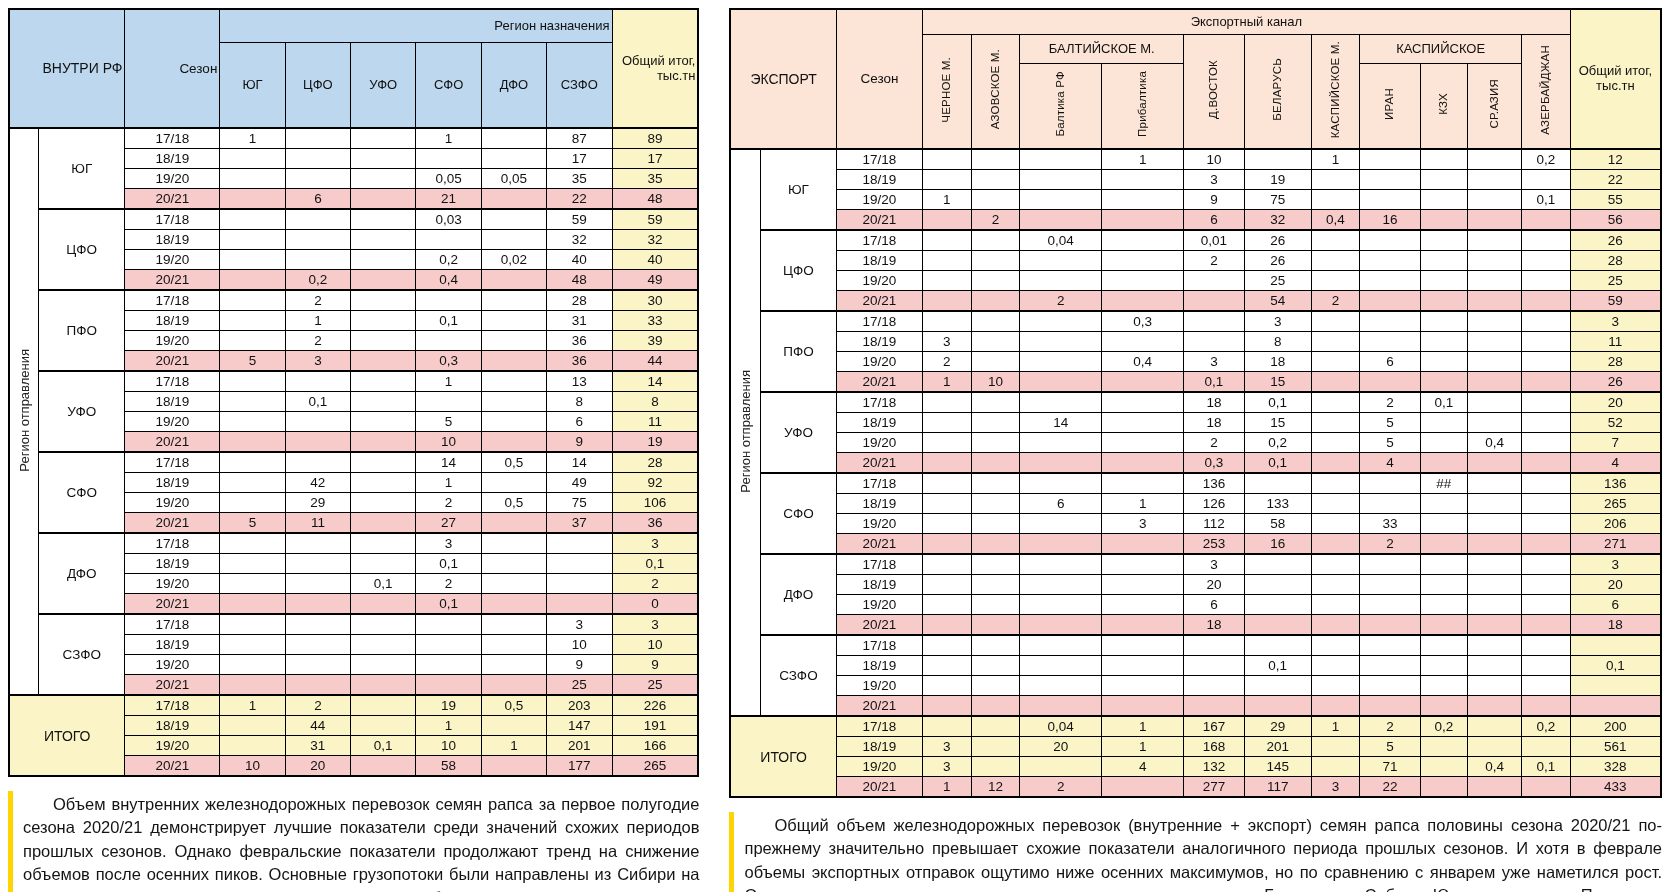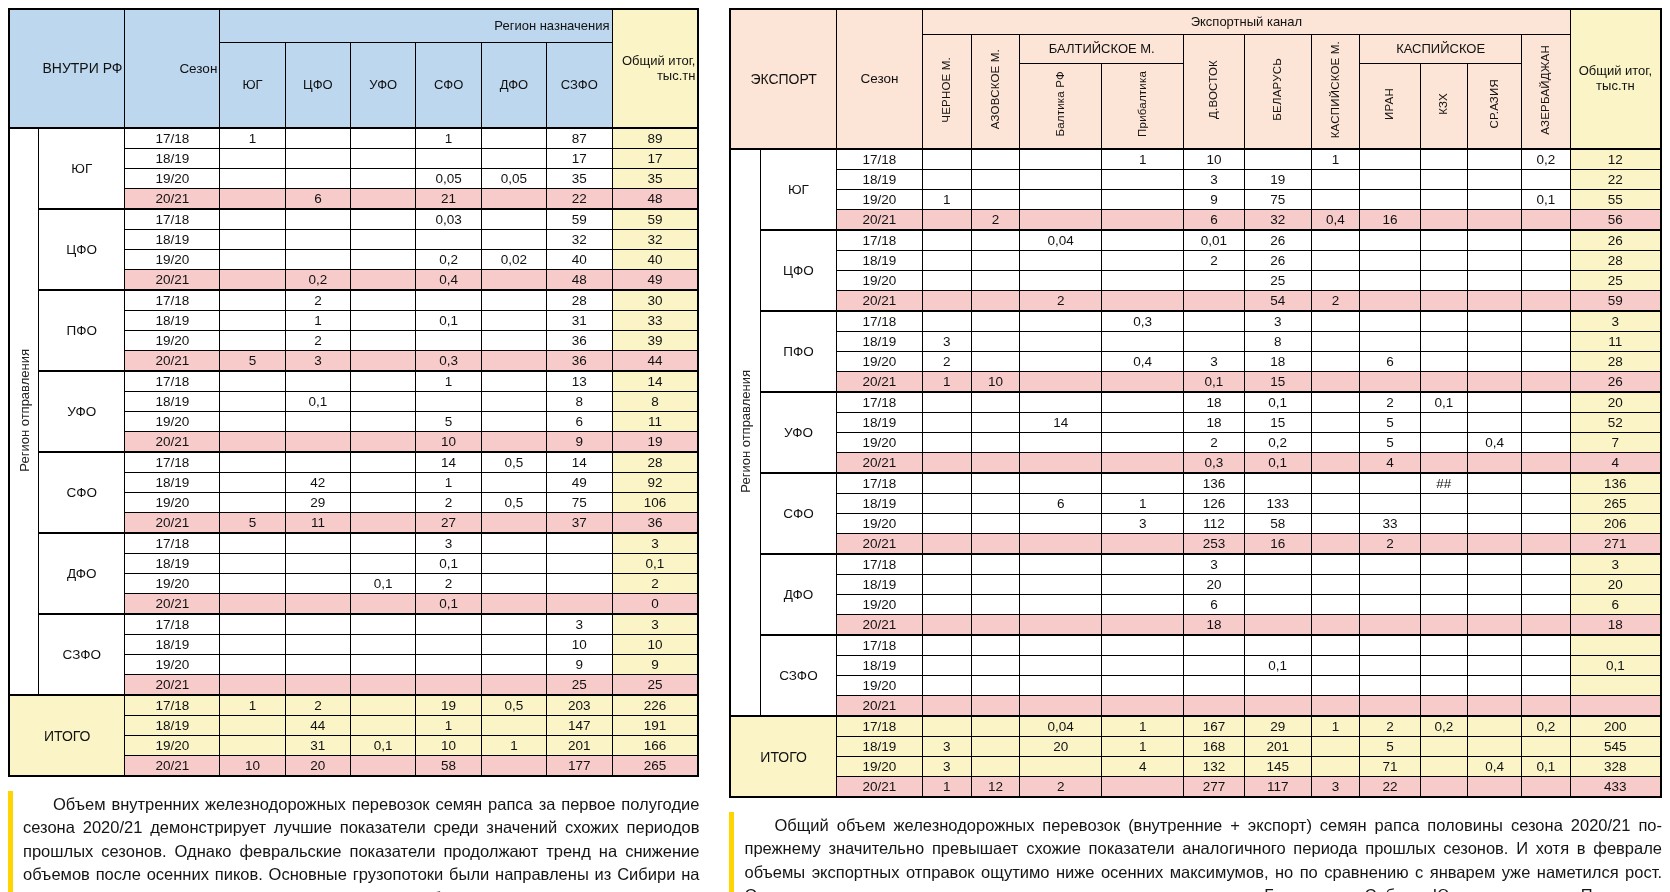--- a/index.html
+++ b/index.html
@@ -911,21 +911,21 @@
               <td></td>
               <td>20</td>
               <td>1</td>
               <td>168</td>
               <td>201</td>
               <td></td>
               <td>5</td>
               <td></td>
               <td></td>
               <td></td>
-              <td class="total">545</td>
+              <td class="total">561</td>
             </tr>
             <tr class="trow sub">
               <td class="season">19/20</td>
               <td>3</td>
               <td></td>
               <td></td>
               <td>4</td>
               <td>132</td>
               <td>145</td>
               <td></td>

